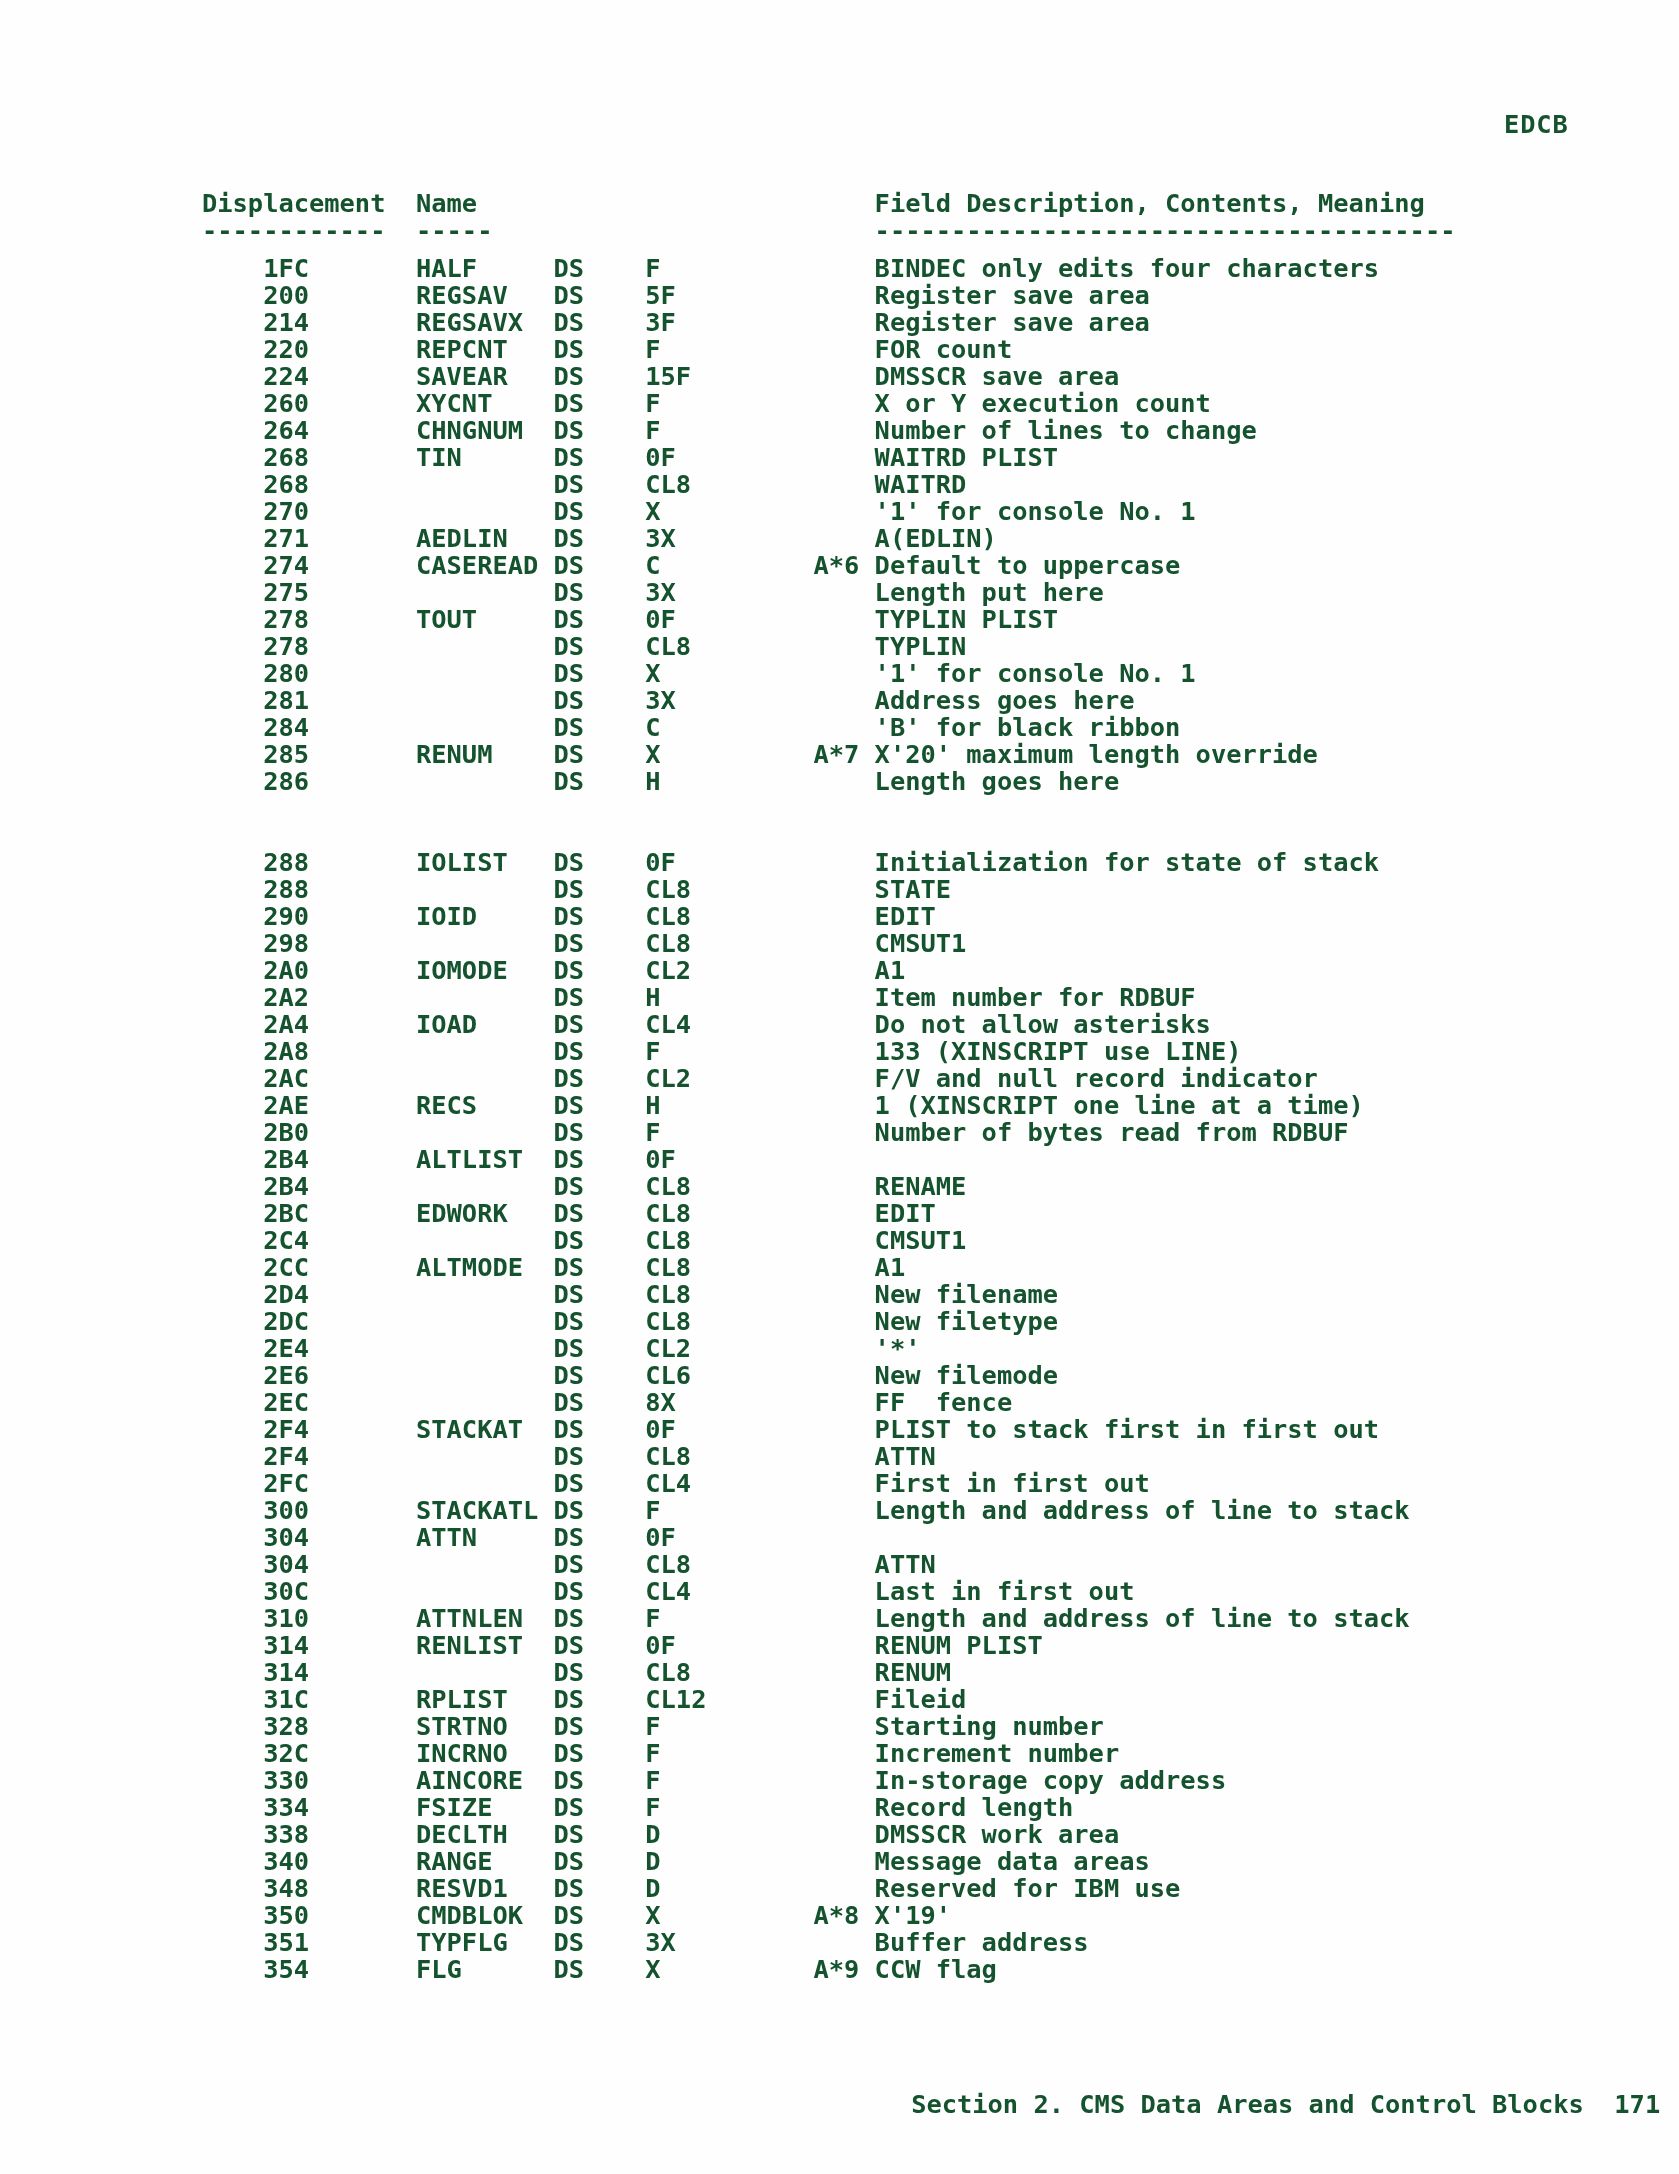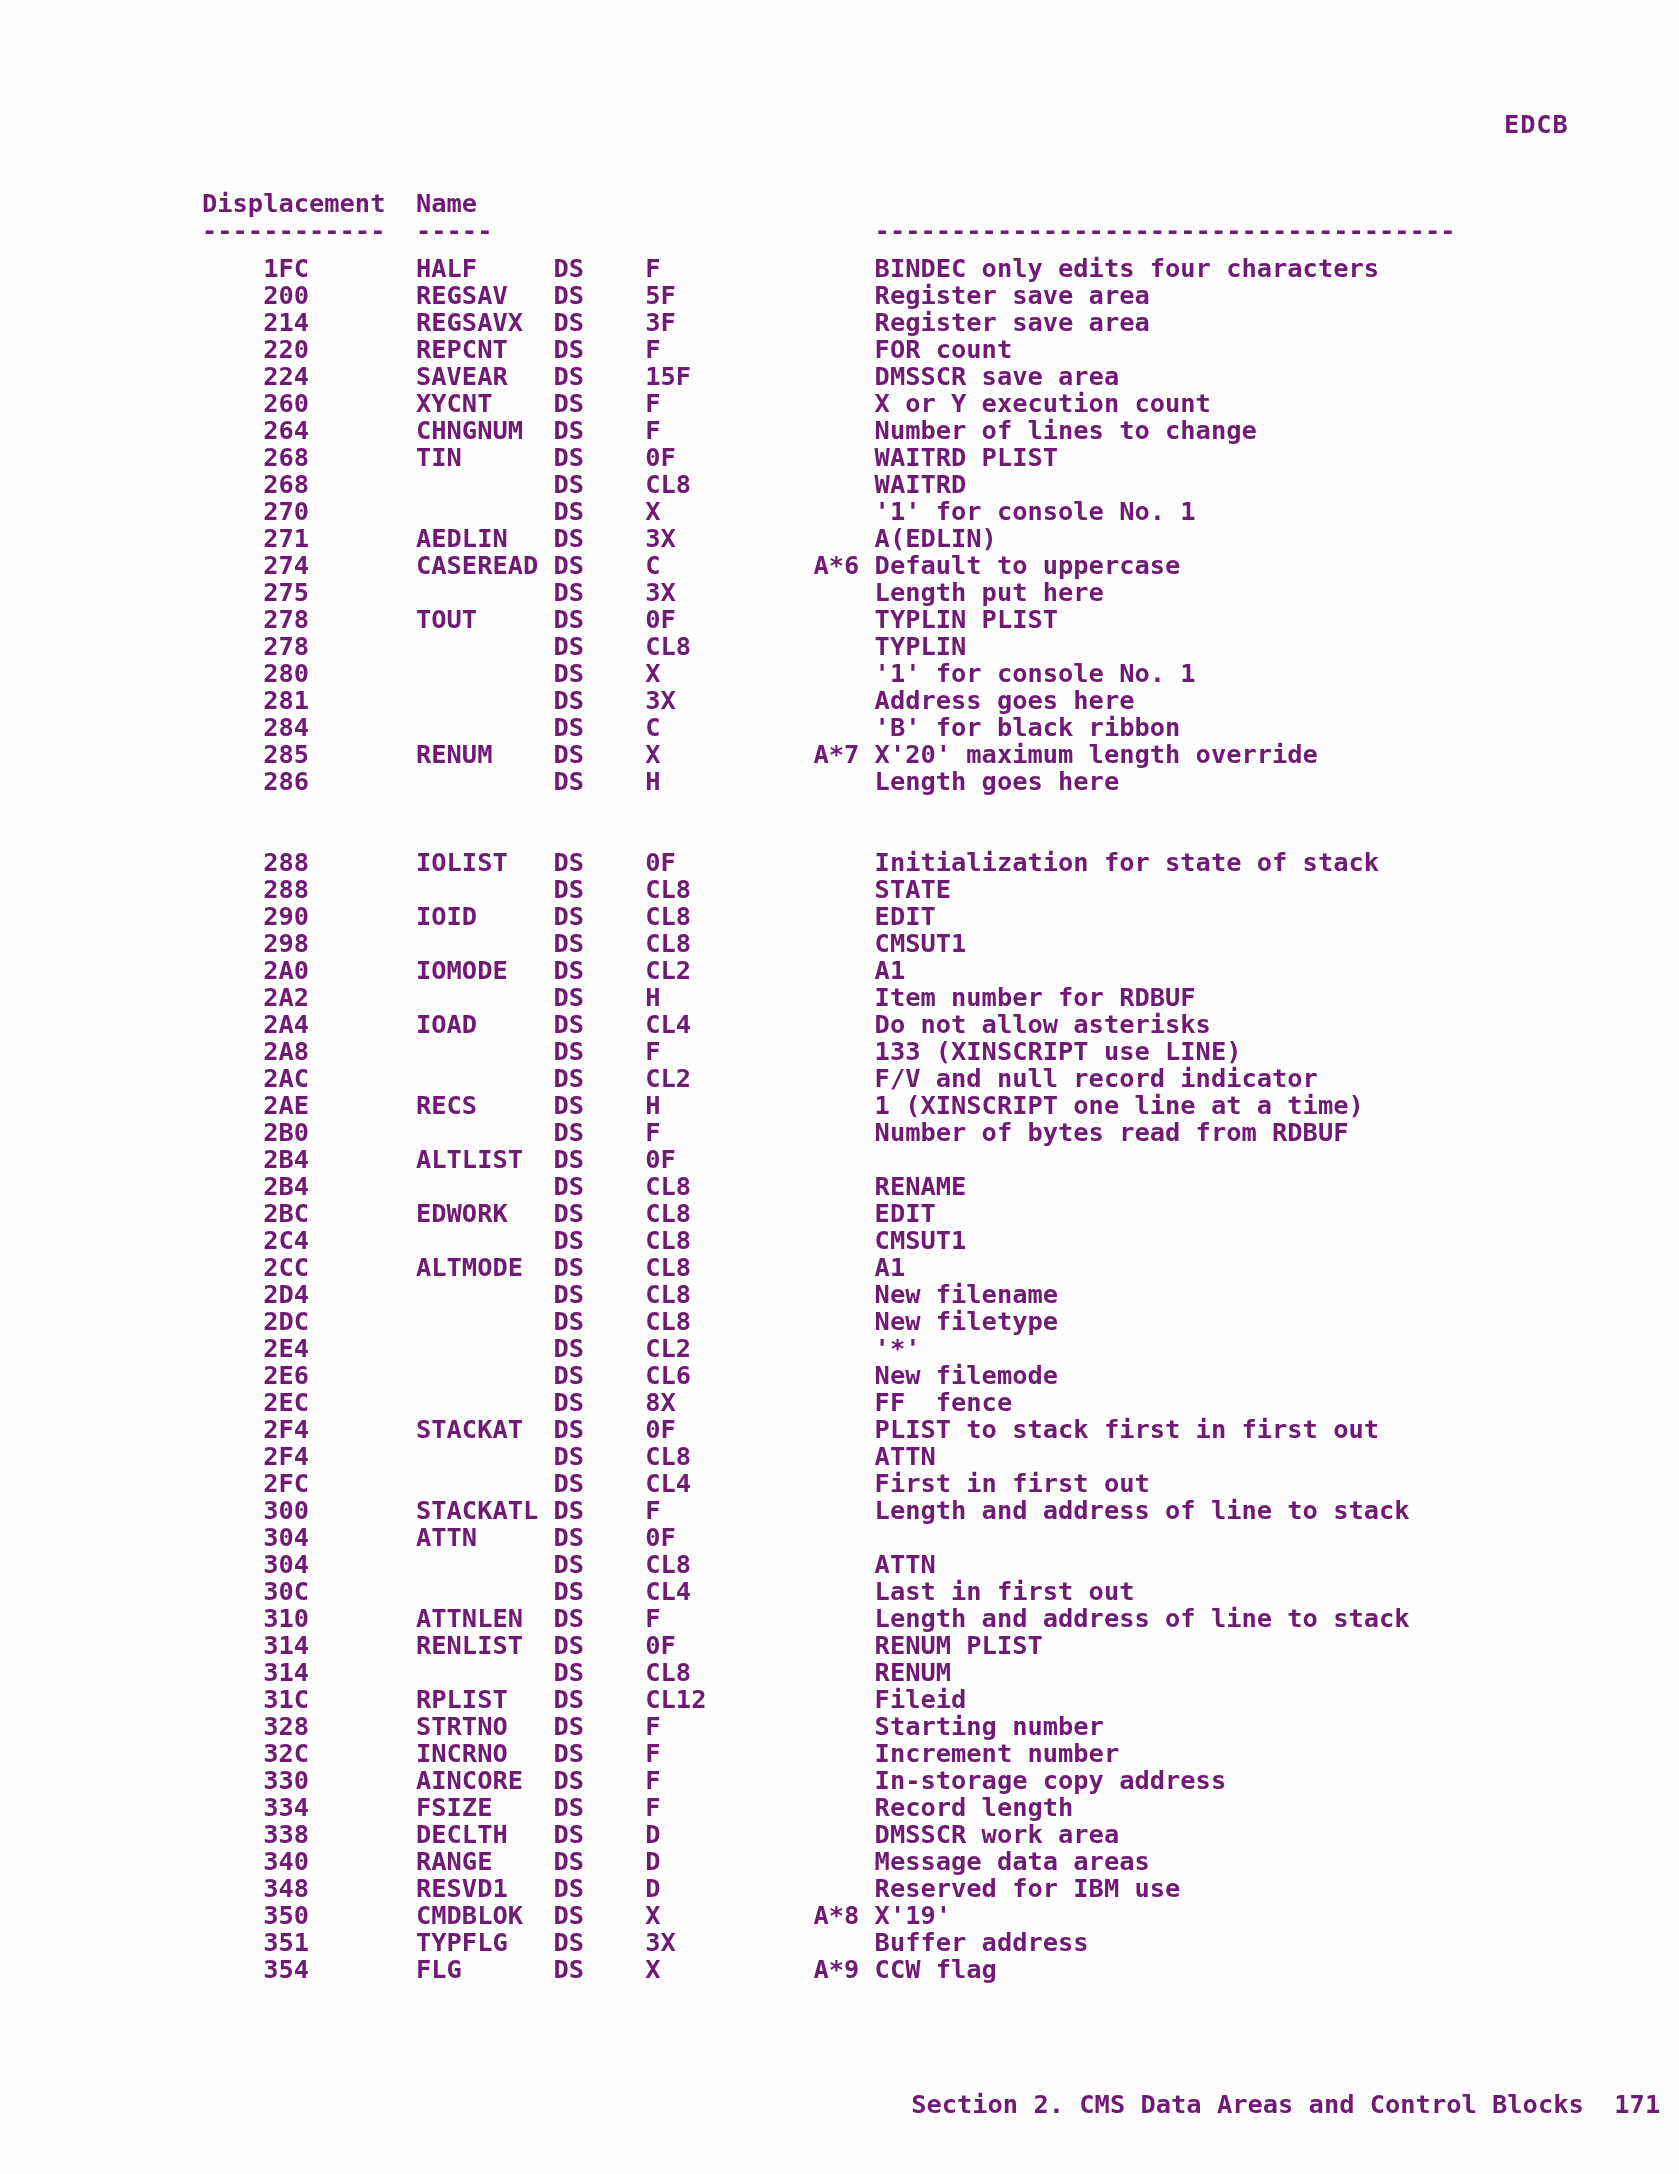--- a/index.html
+++ b/index.html
@@ -5,21 +5,21 @@
   html, body { margin: 0; padding: 0; background: #9a9a9a; }
   .page {
     position: relative;
     width: 1680px;
     height: 2174px;
     margin: 0 auto;
     background: #fefefe;
     overflow: hidden;
     font-family: "DejaVu Sans Mono", "Liberation Mono", monospace;
     font-weight: bold;
-    color: #701a75;
+    color: #14532d;
   }
   .mono { font: bold 25.4px/27px "DejaVu Sans Mono", "Liberation Mono", monospace; }
   .corner-label {
     position: absolute;
     left: 1504px;
     top: 111px;
     letter-spacing: 0.9px;
   }
   .content {
     position: absolute;
@@ -51,20 +51,21 @@
 
 <div class="page mono">
 
   <div class="corner-label">EDCB</div>
 
   <div class="content">
 
     <div class="line">
       <span class="at0">Displacement</span>
       <span class="at-name">Name</span>
+      <span class="at-desc">Field Description, Contents, Meaning</span>
     </div>
     <div class="line">
       <span class="at0">------------</span>
       <span class="at-name">-----</span>
       <span class="at-desc">--------------------------------------</span>
     </div>
 
     <div class="spacer-half"></div>
 
     <div>

